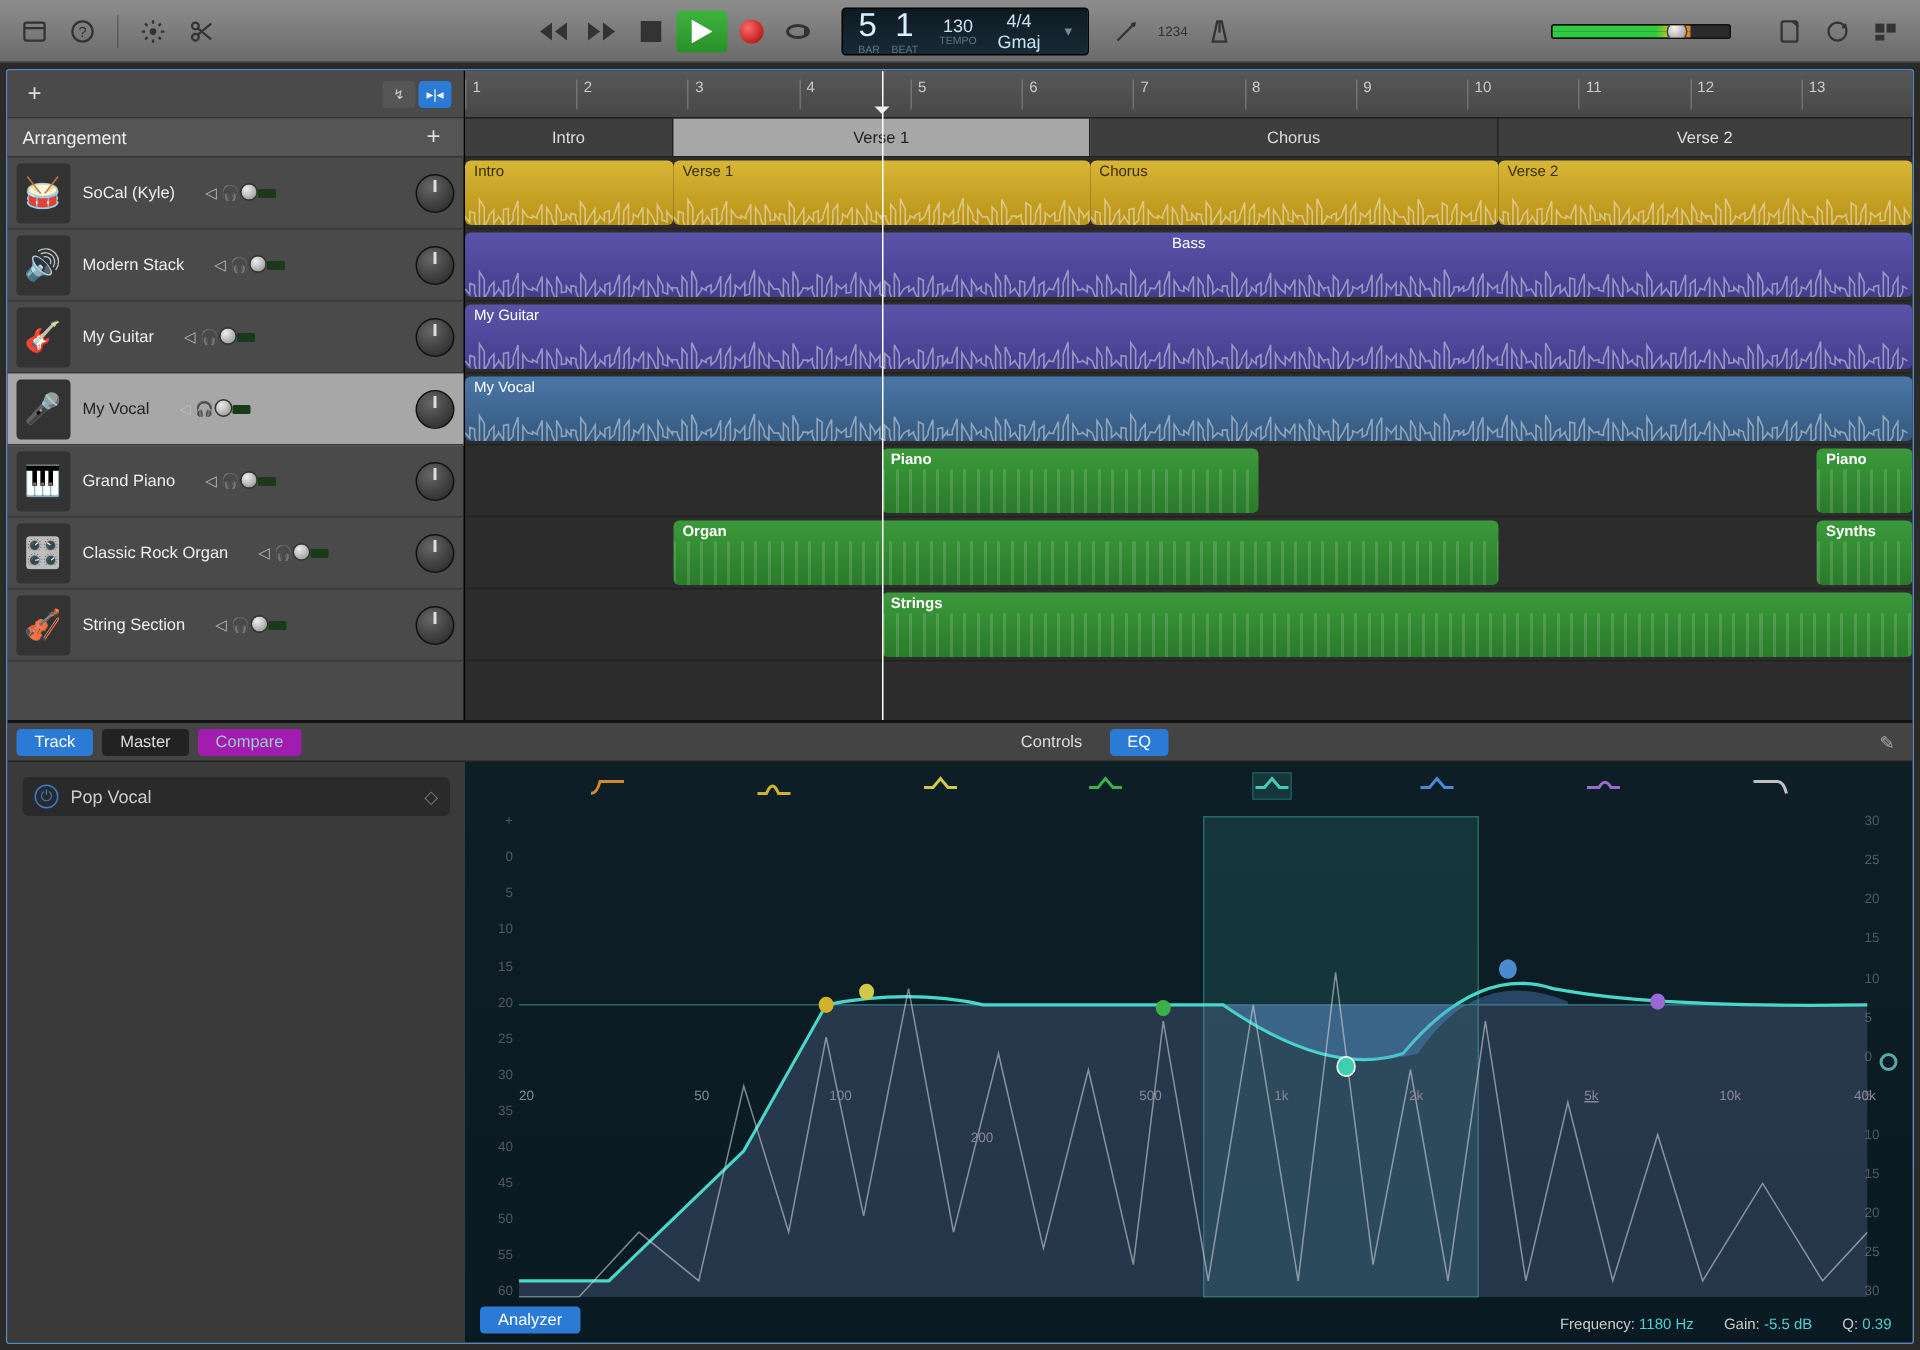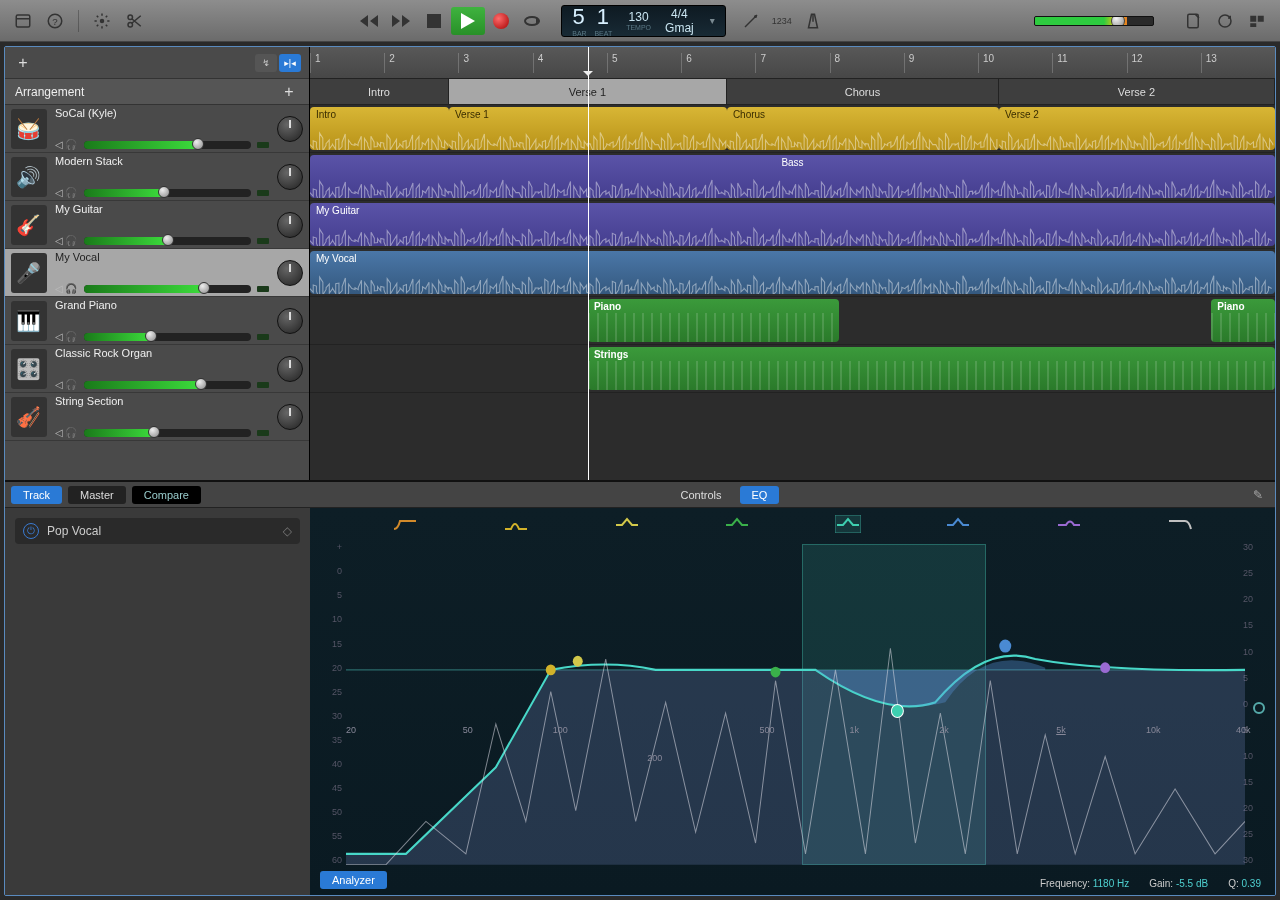--- a/index.html
+++ b/index.html
@@ -39,21 +39,21 @@
 .track-col { width:305px; background:#4a4a4a; display:flex; flex-direction:column; border-right:1px solid #000; }
 .track-col-top { height:32px; background:#4a4a4a; display:flex; align-items:center; justify-content:space-between; padding:0 8px; border-bottom:1px solid #333; }
 .add-btn { width:20px; height:20px; display:flex; align-items:center; justify-content:center; color:#ddd; cursor:pointer; font-size:16px; }
 .tiny-toggle { display:flex; gap:2px; }
 .tiny-toggle div { width:22px; height:18px; background:#555; border-radius:3px; cursor:pointer; font-size:9px; display:flex; align-items:center; justify-content:center; color:#ccc; }
 .tiny-toggle .on { background:#2a7ad6; color:#fff; }
 .arrangement-hdr { height:26px; background:#555; display:flex; align-items:center; justify-content:space-between; padding:0 10px; font-size:12px; color:#eee; border-bottom:1px solid #333; }
 .track { height:48px; display:flex; align-items:center; padding:4px 6px; gap:8px; border-bottom:1px solid #383838; }
 .track.sel { background:#a7a7a7; }
 .track-icon { width:36px; height:40px; background:#333; border-radius:3px; display:flex; align-items:center; justify-content:center; font-size:20px; }
-.track-body { flex:1; display:flex; flex-direction:column; gap:20px; }
+.track-body { flex:1; display:flex; flex-direction:row; gap:20px;align-items:flex-end; }
 .track-name { font-size:11px; color:#eee; }
 .track.sel .track-name { color:#222; }
 .track-ctrls { display:flex; align-items:center; gap:6px; }
 .mini-icons { display:flex; gap:3px; }
 .mini-icons span { font-size:10px; color:#bbb; cursor:pointer; }
 .vol { flex:1; height:8px; background:#222; border-radius:4px; position:relative; cursor:pointer; }
 .vol-fill { height:100%; background:linear-gradient(90deg,#1a7a1a,#3cdc3c); border-radius:4px; }
 .vol-thumb { position:absolute; top:-3px; width:12px; height:12px; border-radius:50%; background:radial-gradient(circle at 35% 30%,#eee,#888); border:1px solid #333; }
 .pan { width:26px; height:26px; border-radius:50%; background:radial-gradient(circle at 38% 32%,#666,#222); border:1px solid #111; cursor:pointer; position:relative; }
 .pan::after { content:''; position:absolute; left:50%; top:3px; width:2px; height:8px; background:#ddd; transform:translateX(-50%); }
@@ -73,21 +73,21 @@
 .reg-purple { background:linear-gradient(#5a53a8,#453e8f); }
 .reg-blue { background:linear-gradient(#4a77a8,#35597f); }
 .reg-green { background:linear-gradient(#3b9a3b,#2a7a2a);font-weight:bold; }
 .playhead { position:absolute; top:0; bottom:0; width:1px; background:#fff; z-index:5; }
 .playhead::before { content:''; position:absolute; top:24px; left:-5px; border:5px solid transparent; border-top-color:#eee; }
 
 
 .lower-tabs { height:26px; background:#444; display:flex; align-items:center; padding:0 6px; gap:6px; border-bottom:1px solid #222; }
 .tab { padding:3px 12px; font-size:11px; border-radius:3px; cursor:pointer; color:#ddd; }
 .tab.active { background:#2a7ad6; color:#fff; }
-.tab.dim { background:#000000; color:#9cc; }
+.tab.dim { background:#a21caf; color:#9cc; }
 .lower-body { flex:1; display:flex; }
 .insp { width:305px; background:#3a3a3a; padding:10px; }
 .preset { height:26px; background:#2a2a2a; border-radius:4px; display:flex; align-items:center; gap:8px; padding:0 8px; cursor:pointer; }
 .pwr { width:16px; height:16px; border-radius:50%; border:1px solid #3a7ad0; display:flex; align-items:center; justify-content:center; color:#3a7ad0; font-size:10px; }
 .eq-area { flex:1; background:linear-gradient(#0d1e26,#0a1a22); position:relative; overflow:hidden; }
 .eq-bands-row { height:32px; display:flex; justify-content:space-around; align-items:center; padding:0 40px; }
 .band-ico { width:26px; height:18px; }
 .eq-graph { position:absolute; inset:32px 30px 30px 36px; }
 .eq-graph svg { width:100%; height:100%; }
 .gain-scale { position:absolute; left:6px; top:34px; bottom:30px; width:26px; display:flex; flex-direction:column; justify-content:space-between; font-size:9px; color:#556; text-align:right; }
@@ -421,20 +421,24 @@
             <div class="lane">
               <div class="region reg-blue" style="left: 0%; width: 100%;"><span>My Vocal</span><svg class="wv" viewBox="0 0 900 44" preserveAspectRatio="none">
                   <path d="M0 22 L0 22 L0 22 L3 25.41903904187064 L3 18.58096095812936 L6 19.68170653733204 L6 24.31829346266796 L9 32.66878791929595 L9 11.33121208070405 L12 16.114382619601052 L12 27.885617380398948 L15 22.803784426551623 L15 21.196215573448377 L18 17.748202122413804 L18 26.251797877586196 L21 22.201690751227257 L21 21.798309248772743 L24 26.57500589985928 L24 17.42499410014072 L27 16.821549904454745 L27 27.178450095545255 L30 23.912751856809006 L30 20.087248143190994 L33 12.105129167454649 L33 31.89487083254535 L36 26.1637974265389 L36 17.8362025734611 L39 22 L39 22 L42 22.805736775940062 L42 21.194263224059938 L45 23.00245353054526 L45 20.99754646945474 L48 14.24598298844327 L48 29.75401701155673 L51 27.642573777682035 L51 16.357426222317965 L54 21.004479383521485 L54 22.995520616478515 L57 29.73654354439075 L57 14.263456455609253 L60 19.764843804593536 L60 24.235156195406464 L63 23.80906330342203 L63 20.19093669657797 L66 24.003412316897276 L66 19.996587683102724 L69 20.66350129818357 L69 23.33649870181643 L72 31.22089484597452 L72 12.779105154025478 L75 17.004892599826825 L75 26.995107400173175 L78 22 L78 22 L81 17.2008457465993 L81 26.7991542534007 L84 22.601229766843247 L84 21.398770233156753 L87 24.612766488627233 L87 19.387233511372767 L90 18.220672034353278 L90 25.779327965646722 L93 22.901404150190235 L93 21.098595849809765 L96 13.000173092530103 L96 30.999826907469895 L99 25.626821434811603 L99 18.373178565188397 L102 14.326319870258873 L102 29.67368012974113 L105 23.74688299313671 L105 20.25311700686329 L108 22.376484831456885 L108 21.623515168543115 L111 16.100758386825973 L111 27.899241613174027 L114 26.39212792285622 L114 17.60787207714378 L117 22 L117 22 L120 29.41454804334228 L120 14.585451956657721 L123 19.967723366398626 L123 24.032276633601374 L126 25.278710828686627 L126 18.721289171313373 L129 22.830890225080648 L129 21.169109774919352 L132 21.451540477353728 L132 22.548459522646272 L135 29.67891022045137 L135 14.321089779548629 L138 18.022914702709368 L138 25.977085297290632 L141 33.33488518163481 L141 10.665114818365188 L144 17.004419690300956 L144 26.995580309699044 L147 22.691632464703495 L147 21.308367535296505 L150 22.883686861040015 L150 21.116313138959985 L153 19.472002164908613 L153 24.527997835091387 L156 22 L156 22 L159 14.099063048927047 L159 29.900936951072953 L162 24.879777901942955 L162 19.120222098057045 L165 13.771257147876947 L165 30.228742852123055 L168 24.356128388579442 L168 19.643871611420558 L171 22.038030852301134 L171 21.961969147698866 L174 17.84692000328365 L174 26.15307999671635 L177 25.185373416217203 L177 18.814626583782797 L180 10.258595790479445 L180 33.74140420952055 L183 28.809852384607492 L183 15.190147615392508 L186 20.438844797488432 L186 23.561155202511568 L189 26.38560873011778 L189 17.61439126988222 L192 21.937981327592496 L192 22.062018672407504 L195 22 L195 22 L198 28.118659819478395 L198 15.881340180521605 L201 19.09961697727298 L201 24.90038302272702 L204 32.81598302307982 L204 11.184016976920173 L207 17.133389020331144 L207 26.866610979668856 L210 22.483317953667964 L210 21.516682046332036 L213 21.434739111840912 L213 22.565260888159088 L216 20.52098296040045 L216 23.47901703959955 L219 30.776509802635058 L219 13.223490197364942 L222 15.331248799813642 L222 28.668751200186357 L225 23.9824096131597 L225 20.0175903868403 L228 13.604374375592577 L228 30.395625624407423 L231 24.63422720893204 L231 19.36577279106796 L234 22 L234 22 L237 19.420522325356174 L237 24.579477674643826 L240 24.088175465034734 L240 19.911824534965266 L243 11.702465855038328 L243 32.29753414496167 L246 27.97970043567168 L246 16.02029956432832 L249 21.13411260722445 L249 22.86588739277555 L252 27.121293405271523 L252 16.878706594728477 L255 21.347977394389687 L255 22.652022605610313 L258 18.70846163515758 L258 25.29153836484242 L261 26.612792389858384 L261 17.387207610141616 L264 20.16556281514274 L264 23.83443718485726 L267 31.994932137013027 L267 12.005067862986973 L270 17.549953255718613 L270 26.450046744281387 L273 22 L273 22 L276 20.29962724756623 L276 23.70037275243377 L279 21.323628417879817 L279 22.676371582120183 L282 28.822263038273153 L282 15.177736961726847 L285 16.62421448233249 L285 27.37578551766751 L288 22.99982691190854 L288 21.00017308809146 L291 13.793196434382908 L291 30.206803565617093 L294 24.59584122230421 L294 19.40415877769579 L297 18.86143834904769 L297 25.13856165095231 L300 20.76767837470152 L300 23.23232162529848 L303 23.159726552170643 L303 20.840273447829357 L306 13.275694782962695 L306 30.724305217037305 L309 26.988084924751117 L309 17.011915075248883 L312 22 L312 22 L315 27.491980083593944 L315 16.508019916406056 L318 21.07035513330074 L318 22.92964486669926 L321 20.611944908706654 L321 23.388055091293346 L324 25.228273667533305 L324 18.771726332466695 L327 21.15332272993985 L327 22.84667727006015 L330 30.935821495227863 L330 13.064178504772139 L333 18.205707053687085 L333 25.794292946312915 L336 30.6674586481766 L336 13.332541351823403 L339 19.498003432496237 L339 24.501996567503763 L342 21.847986642124347 L342 22.152013357875653 L345 26.948591231418124 L345 17.051408768581876 L348 17.906149920134126 L348 26.093850079865874 L351 22 L351 22 L354 14.293373492724939 L354 29.70662650727506 L357 24.268724147082413 L357 19.731275852917587 L360 17.55528258598003 L360 26.44471741401997 L363 21.846201007457225 L363 22.153798992542775 L366 22.45041368099905 L366 21.54958631900095 L369 14.900982184070923 L369 29.099017815929077 L372 25.903255714283137 L372 18.096744285716863 L375 10.292408561191806 L375 33.707591438808194 L378 27.517894314939028 L378 16.482105685060972 L381 21.100651221098026 L381 22.899348778901974 L384 22.248055605424344 L384 21.751944394575656 L387 24.024111784719608 L387 19.975888215280392 L390 22 L390 22 L393 29.70840097120159 L393 14.29159902879841 L396 19.04363544072895 L396 24.95636455927105 L399 31.001238822276918 L399 12.998761177723084 L402 19.035162649964313 L402 24.964837350035687 L405 22.075181179537502 L405 21.924818820462498 L408 25.223810244624445 L408 18.776189755375555 L411 19.108557918904236 L411 24.891442081095764 L414 33.38601975514839 L414 10.613980244851613 L417 15.050609827984479 L417 28.94939017201552 L420 23.692472931395088 L420 20.307527068604912 L423 16.626523961814016 L423 27.373476038185984 L426 22.62682766343269 L426 21.37317233656731 L429 22 L429 22 L432 16.503206042177748 L432 27.496793957822252 L435 24.795117818326307 L435 19.204882181673693 L438 11.026845235174026 L438 32.97315476482598 L441 27.23215367198852 L441 16.76784632801148 L444 21.420811398209402 L444 22.579188601790598 L447 23.577078529365618 L447 20.422921470634382 L450 23.049383061231115 L450 20.950616938768885 L453 14.204920675730738 L453 29.79507932426926 L456 28.385446048377865 L456 15.614553951622135 L459 20.00037766641165 L459 23.99962233358835 L462 30.955962680126664 L462 13.044037319873336 L465 18.90221946992394 L465 25.09778053007606 L468 22 L468 22 L471 23.70684378659928 L471 20.29315621340072 L474 20.168715870168832 L474 23.831284129831168 L477 31.794251543346903 L477 12.205748456653096 L480 16.002884653574164 L480 27.997115346425836 L483 22.916888468448228 L483 21.083111531551772 L486 16.07487322974527 L486 27.92512677025473 L489 23.093994615901927 L489 20.906005384098073 L492 23.96586869248482 L492 20.03413130751518 L495 18.012007782476104 L495 25.987992217523896 L498 23.7326024558873 L498 20.2673975441127 L501 12.033155603739473 L501 31.966844396260527 L504 26.679240222759844 L504 17.320759777240156 L507 22 L507 22 L510 24.573207565922445 L510 19.426792434077555 L513 22.341617601581774 L513 21.658382398418226 L516 16.19696191356357 L516 27.80303808643643 L519 27.040072149212584 L519 16.959927850787416 L522 21.00868597566239 L522 22.99131402433761 L525 30.571840857281245 L525 13.428159142718755 L528 19.076756075242372 L528 24.923243924757628 L531 26.42781923712283 L531 17.57218076287717 L534 22.445430842461164 L534 21.554569157538836 L537 21.031914918080865 L537 22.968085081919135 L540 30.11585776170937 L540 13.884142238290629 L543 17.082891793863492 L543 26.917108206136508 L546 22 L546 22 L549 15.885608971920016 L549 28.114391028079986 L552 23.246140615785603 L552 20.753859384214397 L555 22.1455468813132 L555 21.8544531186868 L558 19.364171625789456 L558 24.635828374210544 L561 22.781094800089082 L561 21.218905199910918 L564 13.242753678686789 L564 30.75724632131321 L567 25.913116301759782 L567 18.086883698240218 L570 12.449891807054652 L570 31.55010819294535 L573 25.225031037493267 L573 18.774968962506733 L576 21.925592859888393 L576 22.074407140111607 L579 18.06550702900272 L579 25.93449297099728 L582 25.74308333831968 L582 18.25691666168032 L585 22 L585 22 L588 29.899895212898564 L588 14.100104787101438 L591 19.52391656428208 L591 24.47608343571792 L594 27.553736489576433 L594 16.446263510423567 L597 21.474735841257893 L597 22.525264158742107 L600 21.653407095623447 L600 22.346592904376553 L603 28.428106048529514 L603 15.571893951470486 L606 18.22061908025537 L606 25.77938091974463 L609 33.930189956965094 L609 10.06981004303491 L612 16.030538822311662 L612 27.969461177688338 L615 23.095534180658294 L615 20.904465819341706 L618 20.62338234880459 L618 23.37661765119541 L621 20.505726217008473 L621 23.494273782991527 L624 22 L624 22 L627 14.58296751809501 L627 29.41703248190499 L630 24.995046477437338 L630 19.004953522562662 L633 12.341673711104939 L633 31.65832628889506 L636 25.53553293927158 L636 18.46446706072842 L639 21.812570716767034 L639 22.187429283232966 L642 19.746793275337378 L642 24.253206724662622 L645 24.560438404019344 L645 19.439561595980656 L648 11.115349438337432 L648 32.88465056166257 L651 28.99982703275412 L651 15.000172967245879 L654 20.197909215943238 L654 23.802090784056762 L657 28.29244784857991 L657 15.707552151420089 L660 20.816400155146045 L660 23.183599844853955 L663 22 L663 22 L666 26.804451489841156 L666 17.195548510158844 L669 19.34598471591182 L669 24.65401528408818 L672 32.989635275567345 L672 11.010364724432653 L675 16.469387182465383 L675 27.530612817534617 L678 22.667633239880903 L678 21.332366760119097 L681 19.431324187606112 L681 24.568675812393888 L684 21.39370547946197 L684 22.60629452053803 L687 28.713704998448062 L687 15.286295001551938 L690 15.979729475653805 L690 28.020270524346195 L693 23.99119709176397 L693 20.00880290823603 L696 12.598528264059782 L696 31.40147173594022 L699 25.521615961014543 L699 18.478384038985457 L702 22 L702 22 L705 21.187674232181706 L705 22.812325767818294 L708 23.55091316419613 L708 20.44908683580387 L711 12.834607096876066 L711 31.165392903123934 L714 27.937638829085785 L714 16.062361170914215 L717 21.04386625173584 L717 22.95613374826416 L720 28.65299170163464 L720 15.347008298365362 L723 20.478059918817674 L723 23.521940081182326 L726 21.38500617311604 L726 22.61499382688396 L729 25.312060392866304 L729 18.687939607133696 L732 20.39144666607957 L732 23.60855333392043 L735 31.810967734509948 L735 12.189032265490052 L738 17.15156071980254 L738 26.84843928019746 L741 22 L741 22 L744 18.586949749820352 L744 25.413050250179648 L747 21.99751639563664 L747 22.00248360436336 L750 26.709410049120645 L750 17.290589950879355 L753 17.360262011550745 L753 26.639737988449255 L756 22.970091100921447 L756 21.029908899078553 L759 13.173024870562866 L759 30.826975129437134 L762 25.213166541026865 L762 18.786833458973135 L765 16.339694028161425 L765 27.660305971838575 L768 22.34717098837433 L768 21.65282901162567 L771 22.764031403436675 L771 21.235968596563325 L774 14.596646370447539 L774 29.403353629552463 L777 26.783087265387728 L777 17.216912734612272 L780 22 L780 22 L783 28.658406905785156 L783 15.341593094214844 L786 20.45334090520207 L786 23.54665909479793 L789 23.09882744377664 L789 20.90117255622336 L792 24.009588065084262 L792 19.990411934915738 L795 21.294502400495997 L795 22.705497599504003 L798 30.466390969859535 L798 13.533609030140465 L801 18.01823198088275 L801 25.98176801911725 L804 32.31031195920414 L804 11.68968804079586 L807 18.093283912662844 L807 25.906716087337156 L810 22.299873634226604 L810 21.700126365773396 L813 24.869948993612365 L813 19.130051006387635 L816 18.655674980298176 L816 25.344325019701824 L819 22 L819 22 L822 14.008123815601069 L822 29.991876184398933 L825 24.65169586266173 L825 19.34830413733827 L828 15.408451124296057 L828 28.591548875703943 L831 23.19759268696817 L831 20.80240731303183 L834 22.238328320715894 L834 21.761671679284106 L837 16.32522305211463 L837 27.67477694788537 L840 25.607049162242294 L840 18.392950837757706 L843 10.000173289032372 L843 33.999826710967625 L846 28.344491177563643 L846 15.655508822436357 L849 20.7223267019755 L849 23.2776732980245 L852 24.487529528339447 L852 19.512470471660553 L855 22.945277096045224 L855 21.054722903954776 L858 22 L858 22 L861 29.03056723578321 L861 14.96943276421679 L864 19.004672299990105 L864 24.995327700009895 L867 32.191580469265716 L867 11.808419530734284 L870 17.939101961414654 L870 26.060898038585346 L873 22.297274280697856 L873 21.702725719302144 L876 23.253713934971287 L876 20.746286065028713 L879 19.803393683727986 L879 24.196606316272014 L882 32.24372488516001 L882 11.756275114839989 L885 15.03948370445561 L885 28.96051629554439 L888 23.88860330591566 L888 20.11139669408434 L891 14.869258345924264 L891 29.130741654075734 L894 23.725196616581712 L894 20.274803383418288 L897 22 L897 22" stroke="rgba(255,255,255,.8)" stroke-width="1" fill="none"></path>
                 </svg></div>
             </div>
             <div class="lane">
               <div class="region reg-green" style="left: 28.8%; width: 26%;"><span>Piano</span><div class="wv" style="background:repeating-linear-gradient(90deg,rgba(255,255,255,.25) 0 2px,transparent 2px 9px)"></div></div>
               <div class="region reg-green" style="left: 93.4%; width: 6.6%;"><span>Piano</span><div class="wv" style="background:repeating-linear-gradient(90deg,rgba(255,255,255,.25) 0 2px,transparent 2px 9px)"></div></div>
             </div>
             <div class="lane">
+              <div class="region reg-green" style="left: 14.4%; width: 57%;"><span>Organ</span><div class="wv" style="background:repeating-linear-gradient(90deg,rgba(255,255,255,.25) 0 2px,transparent 2px 9px)"></div></div>
+              <div class="region reg-green" style="left: 93.4%; width: 6.6%;"><span>Synths</span><div class="wv" style="background:repeating-linear-gradient(90deg,rgba(255,255,255,.25) 0 2px,transparent 2px 9px)"></div></div>
+            </div>
+            <div class="lane">
               <div class="region reg-green" style="left: 28.8%; width: 71.2%;"><span>Strings</span><div class="wv" style="background:repeating-linear-gradient(90deg,rgba(255,255,255,.25) 0 2px,transparent 2px 9px)"></div></div>
             </div>
           </div>
         <div class="playhead" id="playhead" style="left: 28.8%;"></div>
       </div>
     </div>
 
     <div class="lower">
       <div class="lower-tabs">
         <div class="tab active">Track</div>

